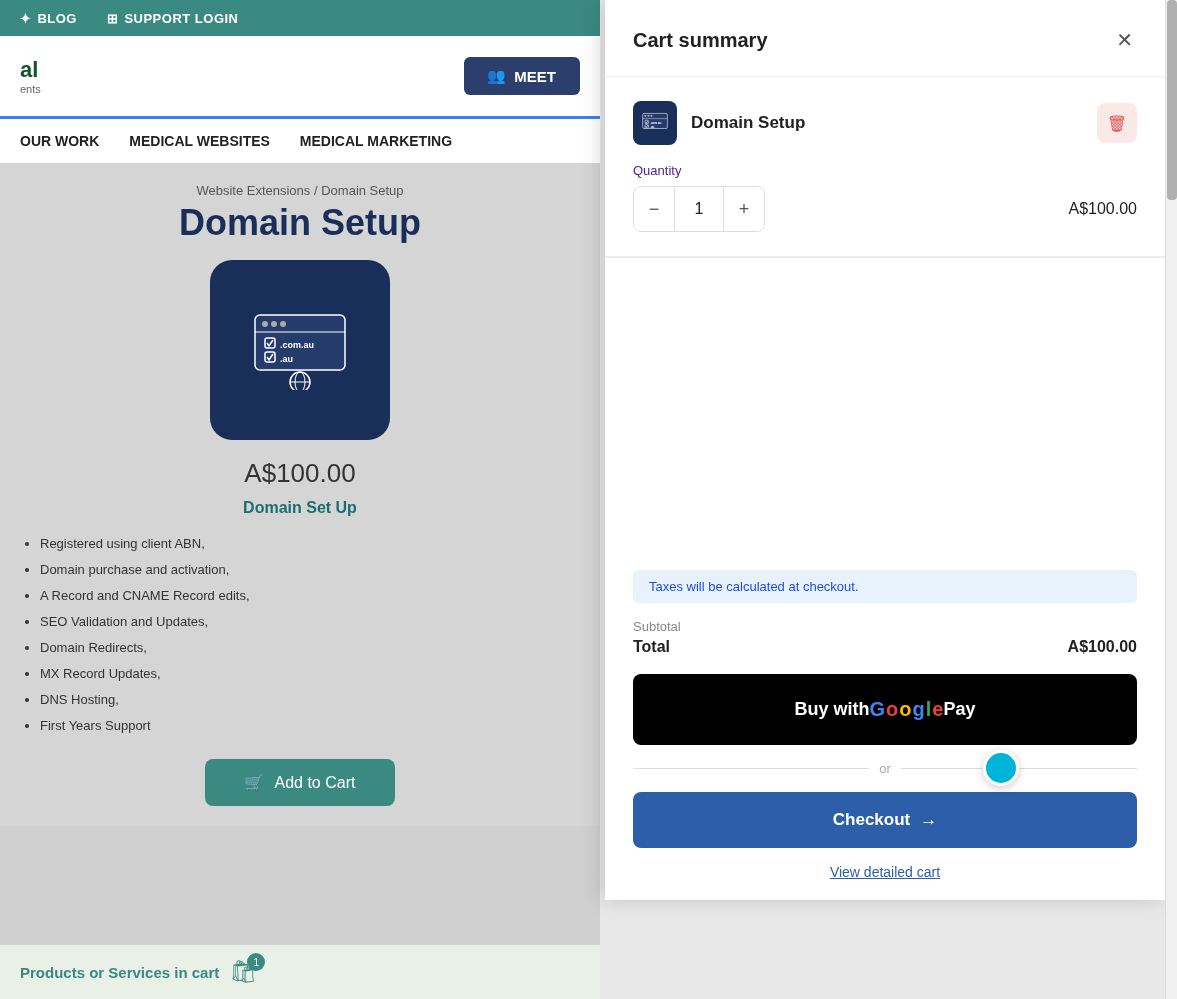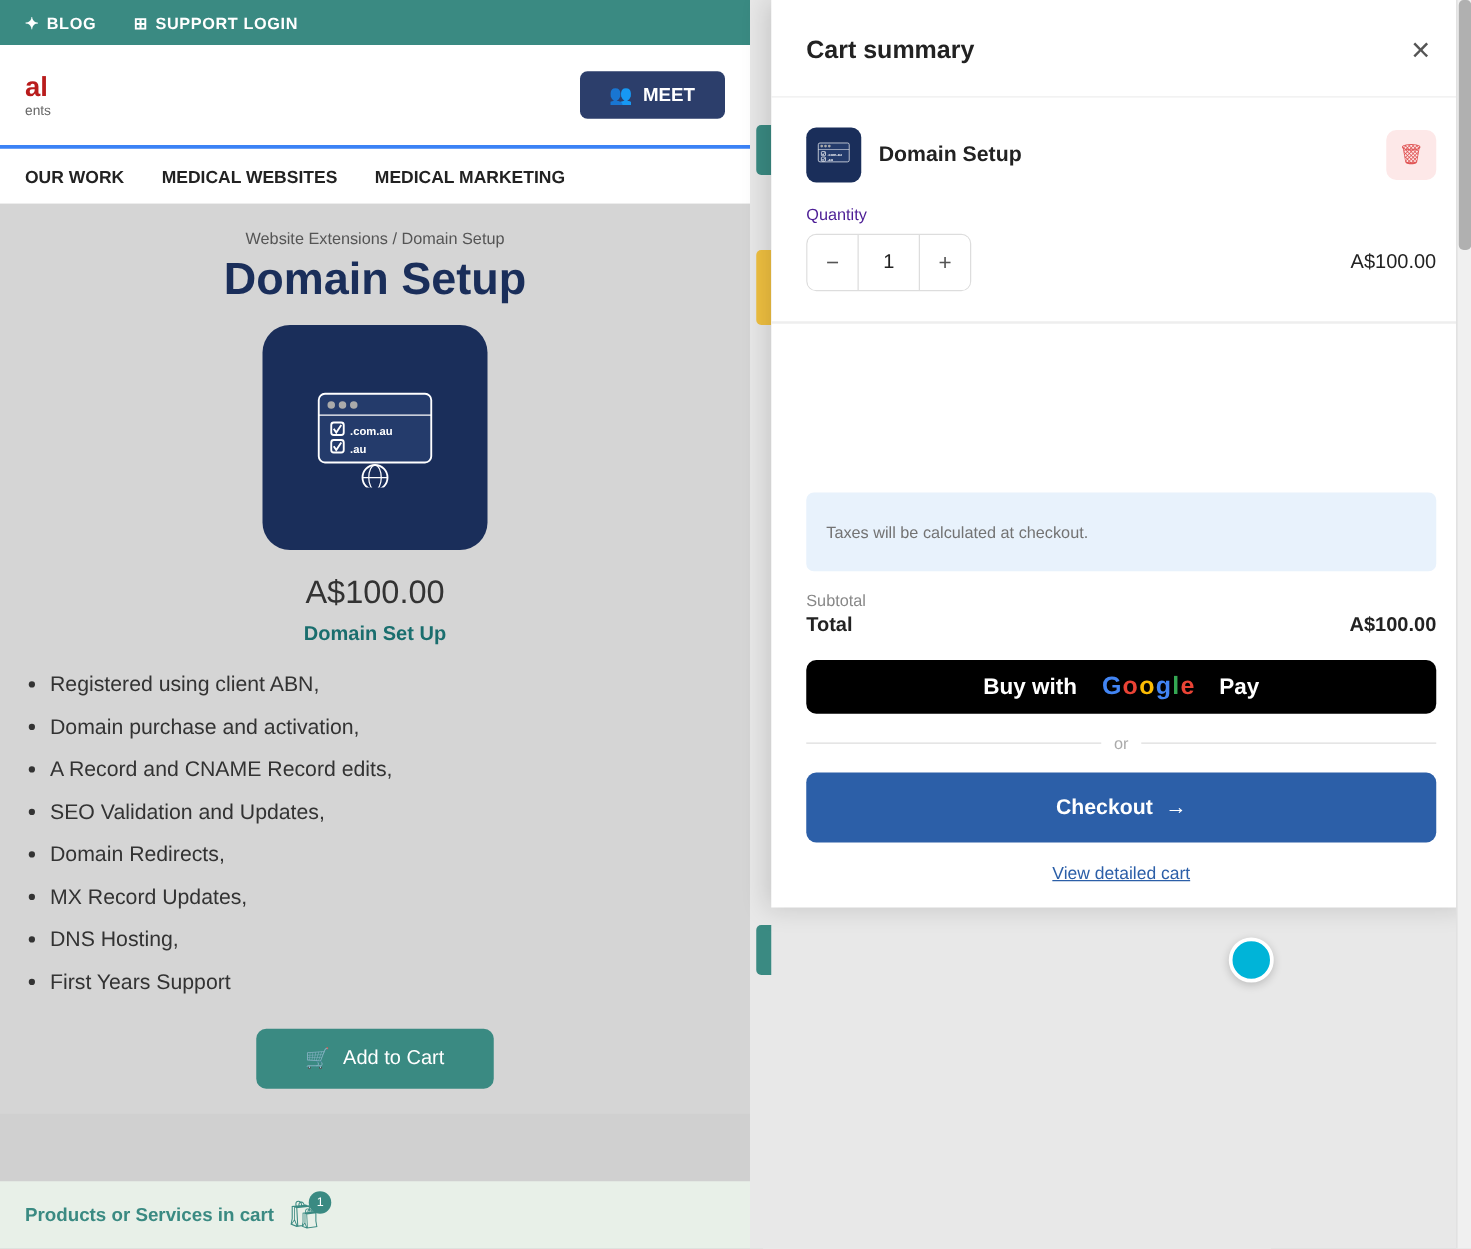--- a/index.html
+++ b/index.html
@@ -37,21 +37,21 @@
       height: 80px;
       display: flex;
       align-items: center;
       padding: 0 20px;
       justify-content: space-between;
     }
     .logo-area {
       display: flex;
       flex-direction: column;
     }
-    .logo-text { font-size: 22px; font-weight: 700; color: #b91c1c; }
+    .logo-text { font-size: 22px; font-weight: 700; color: #14532d; }
     .logo-sub { font-size: 11px; color: #666; }
     .meet-btn {
       background: #2c3e6b;
       color: white;
       border: none;
       border-radius: 6px;
       padding: 10px 24px;
       font-size: 15px;
       font-weight: 600;
       cursor: pointer;
@@ -117,21 +117,21 @@
 
     .product-subtitle {
       font-size: 16px;
       font-weight: 700;
       color: #1a6e6e;
       text-align: center;
       margin-bottom: 14px;
     }
 
     .product-features {
-      font-size: 17px;
+      font-size: 13px;
       color: #333;
       padding-left: 20px;
       line-height: 2;
     }
 
     .add-to-cart-btn {
       background: #3a8a82;
       color: white;
       border: none;
       border-radius: 8px;
@@ -195,24 +195,24 @@
       width: 10px;
       height: 200px;
       background: #b0b0b0;
       border-radius: 4px;
       left: 1px;
     }
 
     
     .cart-panel {
       position: absolute;
-      right: 0;
+      right: 12px;
       top: 0;
       width: 560px;
-      height: 726px;
+      height: 900px;
       background: white;
       box-shadow: -4px 0 20px rgba(0,0,0,0.15);
       display: flex;
       flex-direction: column;
     }
 
     .cart-header {
       padding: 24px 28px 20px;
       border-bottom: 1px solid #eee;
       display: flex;
@@ -325,23 +325,23 @@
       font-weight: 500;
     }
 
     .cart-footer {
       padding: 20px 28px;
       margin-top: auto;
     }
     .tax-notice {
       background: #e8f2fc;
       border-radius: 6px;
-      padding: 24px 16px;
+      padding: 9px 16px;
       font-size: 13px;
-      color: #737373;
+      color: #1d4ed8;
       margin-bottom: 16px;
     }
     .subtotal-row {
       font-size: 13px;
       color: #888;
       margin-bottom: 4px;
     }
     .total-row {
       display: flex;
       justify-content: space-between;
@@ -358,28 +358,28 @@
       font-weight: 600;
       color: #222;
     }
 
     .buy-gpay-btn {
       width: 100%;
       background: #000;
       color: white;
       border: none;
       border-radius: 8px;
-      padding: 10px;
+      padding: 24px;
       font-size: 18px;
       font-weight: 600;
       cursor: pointer;
       display: flex;
       align-items: center;
       justify-content: center;
-      gap: 20px;
+      gap: 0;
       margin-bottom: 16px;
     }
     .gpay-logo {
       display: inline-flex;
       align-items: center;
       gap: 1px;
       font-size: 20px;
       font-weight: 700;
     }
     .g-blue { color: #4285f4; }

